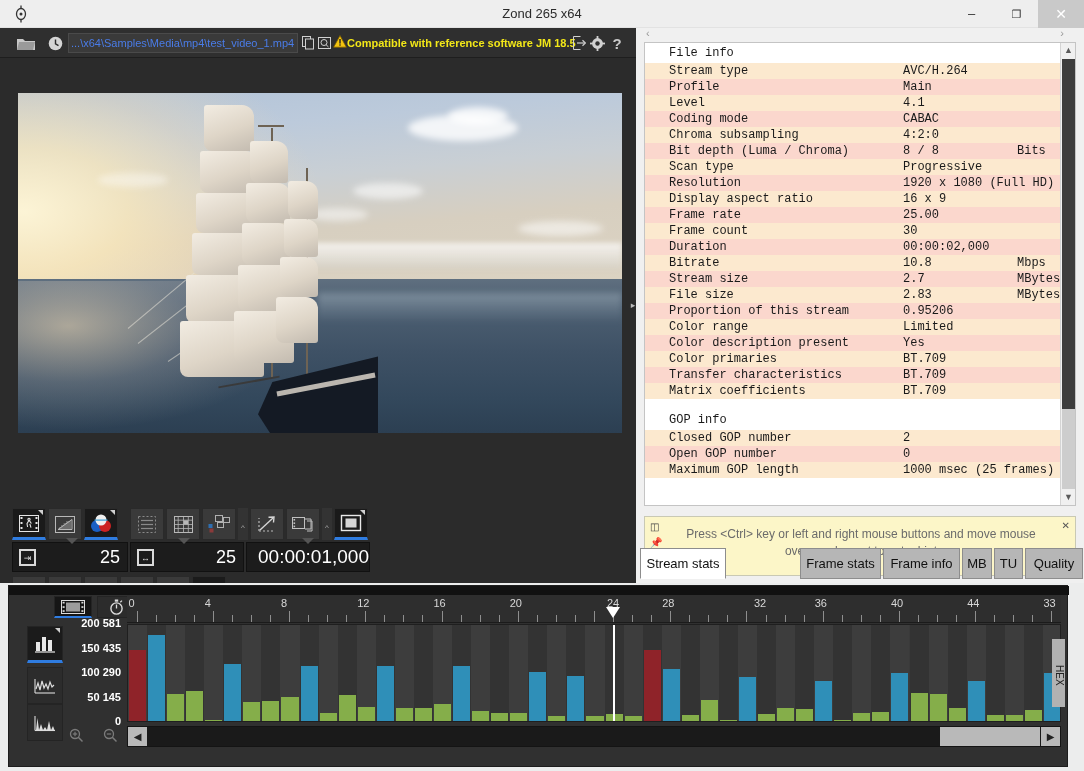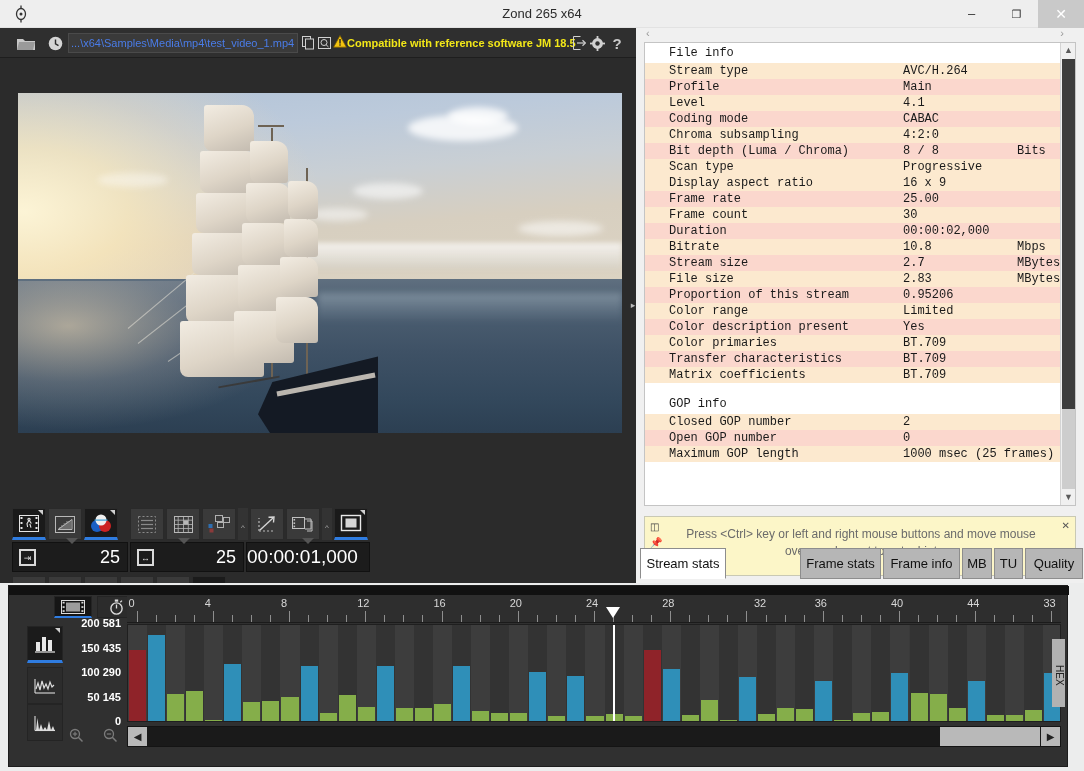--- a/index.html
+++ b/index.html
@@ -145,21 +145,21 @@
     color: #fff; font-size: 18px; line-height: 28px; text-align: right;
     padding-right: 7px; font-family: "Liberation Sans", sans-serif;
   }
   .numfield .nf-ico {
     position: absolute; left: 6px; top: 6px; width: 17px; height: 17px;
     border: 2px solid #d9d9d9; font-size: 9px; color: #d9d9d9;
     text-align: center; line-height: 14px;
   }
   .tcfield {
     position: absolute; height: 30px; background: #1c1c1c; border: 1px solid #111;
-    color: #fff; font-size: 19px; line-height: 28px; text-align: left;
+    color: #fff; font-size: 19px; line-height: 28px; text-align: right;
     font-family: "Liberation Sans", sans-serif;
   }
   .pbtn {
     position: absolute; width: 34px; height: 30px; background: #3a3a3a;
     border: 1px solid #2a2a2a;
     display: flex; align-items: center; justify-content: center; color: #ccc;
   }
   .pbtn.dark { background: #1b1b1b; border-bottom: 3px solid #2f7ce0; }
   .split-dot {
     position: absolute; width: 0; height: 0;
@@ -602,20 +602,21 @@
     <div class="info-box">
       <div id="info-rows">
           <div class="inf-title">File info</div>
           <div class="inf-row odd"><span class="inf-k">Stream type</span><span class="inf-v">AVC/H.264</span><span class="inf-u"></span></div>
           <div class="inf-row even"><span class="inf-k">Profile</span><span class="inf-v">Main</span><span class="inf-u"></span></div>
           <div class="inf-row odd"><span class="inf-k">Level</span><span class="inf-v">4.1</span><span class="inf-u"></span></div>
           <div class="inf-row even"><span class="inf-k">Coding mode</span><span class="inf-v">CABAC</span><span class="inf-u"></span></div>
           <div class="inf-row odd"><span class="inf-k">Chroma subsampling</span><span class="inf-v">4:2:0</span><span class="inf-u"></span></div>
           <div class="inf-row even"><span class="inf-k">Bit depth (Luma / Chroma)</span><span class="inf-v">8 / 8</span><span class="inf-u">Bits</span></div>
           <div class="inf-row odd"><span class="inf-k">Scan type</span><span class="inf-v">Progressive</span><span class="inf-u"></span></div>
+          <div class="inf-row even"><span class="inf-k">Resolution</span><span class="inf-v">1920 x 1080 (Full HD)</span><span class="inf-u"></span></div>
           <div class="inf-row odd"><span class="inf-k">Display aspect ratio</span><span class="inf-v">16 x 9</span><span class="inf-u"></span></div>
           <div class="inf-row even"><span class="inf-k">Frame rate</span><span class="inf-v">25.00</span><span class="inf-u"></span></div>
           <div class="inf-row odd"><span class="inf-k">Frame count</span><span class="inf-v">30</span><span class="inf-u"></span></div>
           <div class="inf-row even"><span class="inf-k">Duration</span><span class="inf-v">00:00:02,000</span><span class="inf-u"></span></div>
           <div class="inf-row odd"><span class="inf-k">Bitrate</span><span class="inf-v">10.8</span><span class="inf-u">Mbps</span></div>
           <div class="inf-row even"><span class="inf-k">Stream size</span><span class="inf-v">2.7</span><span class="inf-u">MBytes</span></div>
           <div class="inf-row odd"><span class="inf-k">File size</span><span class="inf-v">2.83</span><span class="inf-u">MBytes</span></div>
           <div class="inf-row even"><span class="inf-k">Proportion of this stream</span><span class="inf-v">0.95206</span><span class="inf-u"></span></div>
           <div class="inf-row odd"><span class="inf-k">Color range</span><span class="inf-v">Limited</span><span class="inf-u"></span></div>
           <div class="inf-row even"><span class="inf-k">Color description present</span><span class="inf-v">Yes</span><span class="inf-u"></span></div>
@@ -754,21 +755,21 @@
           <div class="rtick-lbl" style="left: 306.51px;">16</div>
           <div class="rtick" style="left: 333.571px; height: 7px;"></div>
           <div class="rtick" style="left: 352.633px; height: 7px;"></div>
           <div class="rtick" style="left: 371.694px; height: 7px;"></div>
           <div class="rtick" style="left: 390.755px; height: 11px;"></div>
           <div class="rtick-lbl" style="left: 382.755px;">20</div>
           <div class="rtick" style="left: 409.816px; height: 7px;"></div>
           <div class="rtick" style="left: 428.878px; height: 7px;"></div>
           <div class="rtick" style="left: 447.939px; height: 7px;"></div>
           <div class="rtick" style="left: 467px; height: 11px;"></div>
-          <div class="rtick-lbl" style="left: 459px;">24</div>
+          <div class="rtick-lbl" style="left: 480px;">24</div>
           <div class="rtick" style="left: 486.061px; height: 7px;"></div>
           <div class="rtick" style="left: 505.122px; height: 7px;"></div>
           <div class="rtick" style="left: 524.184px; height: 7px;"></div>
           <div class="rtick" style="left: 543.245px; height: 11px;"></div>
           <div class="rtick-lbl" style="left: 535.245px;">28</div>
           <div class="rtick" style="left: 562.306px; height: 7px;"></div>
           <div class="rtick" style="left: 581.367px; height: 7px;"></div>
           <div class="rtick" style="left: 600.429px; height: 7px;"></div>
           <div class="rtick" style="left: 619.49px; height: 11px;"></div>
           <div class="rtick-lbl" style="left: 627px;">32</div>

